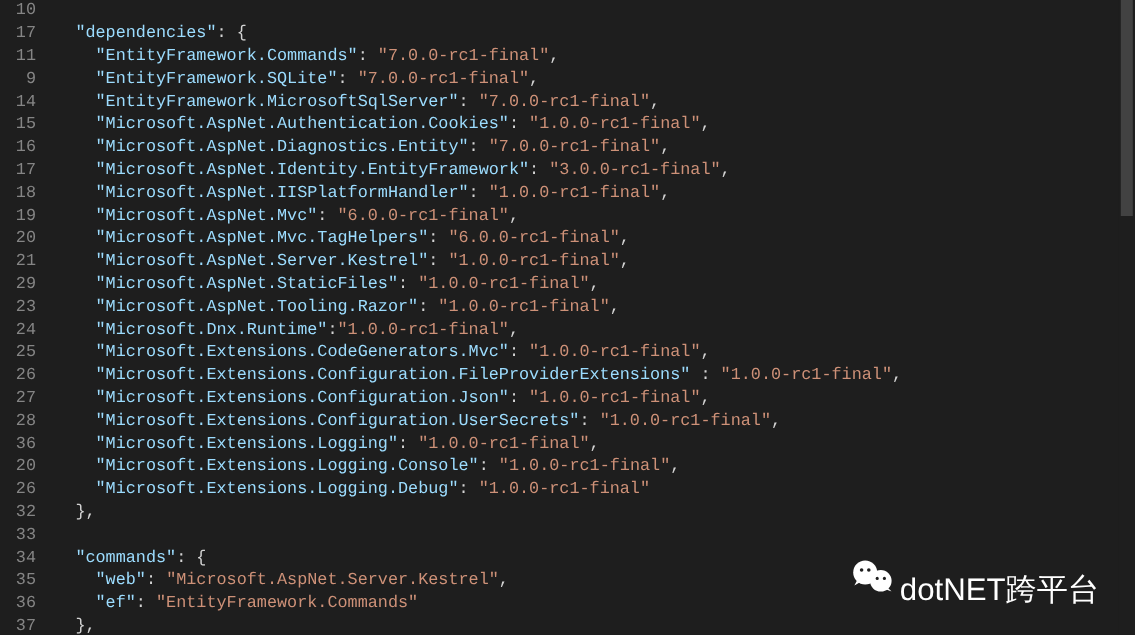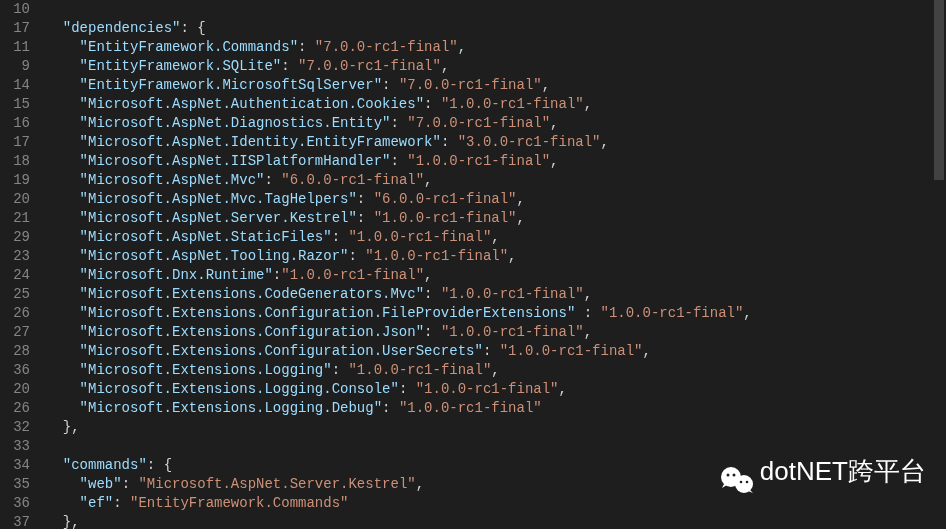--- a/index.html
+++ b/index.html
@@ -64,23 +64,23 @@
       right: 2px;
       top: 0;
       width: 10px;
       height: 180px;
       background: #424242;
       border-radius: 0;
     }
     .watermark {
       position: absolute;
       bottom: 28px;
-      right: 20px;
+      right: 30px;
       display: flex;
-      align-items: flex-start;
+      align-items: flex-end;
       gap: 4px;
       color: #ffffff;
       font-size: 26px;
       font-family: Arial, sans-serif;
       font-weight: 400;
     }
     .wechat-icon {
       width: 38px;
       height: 38px;
     }

